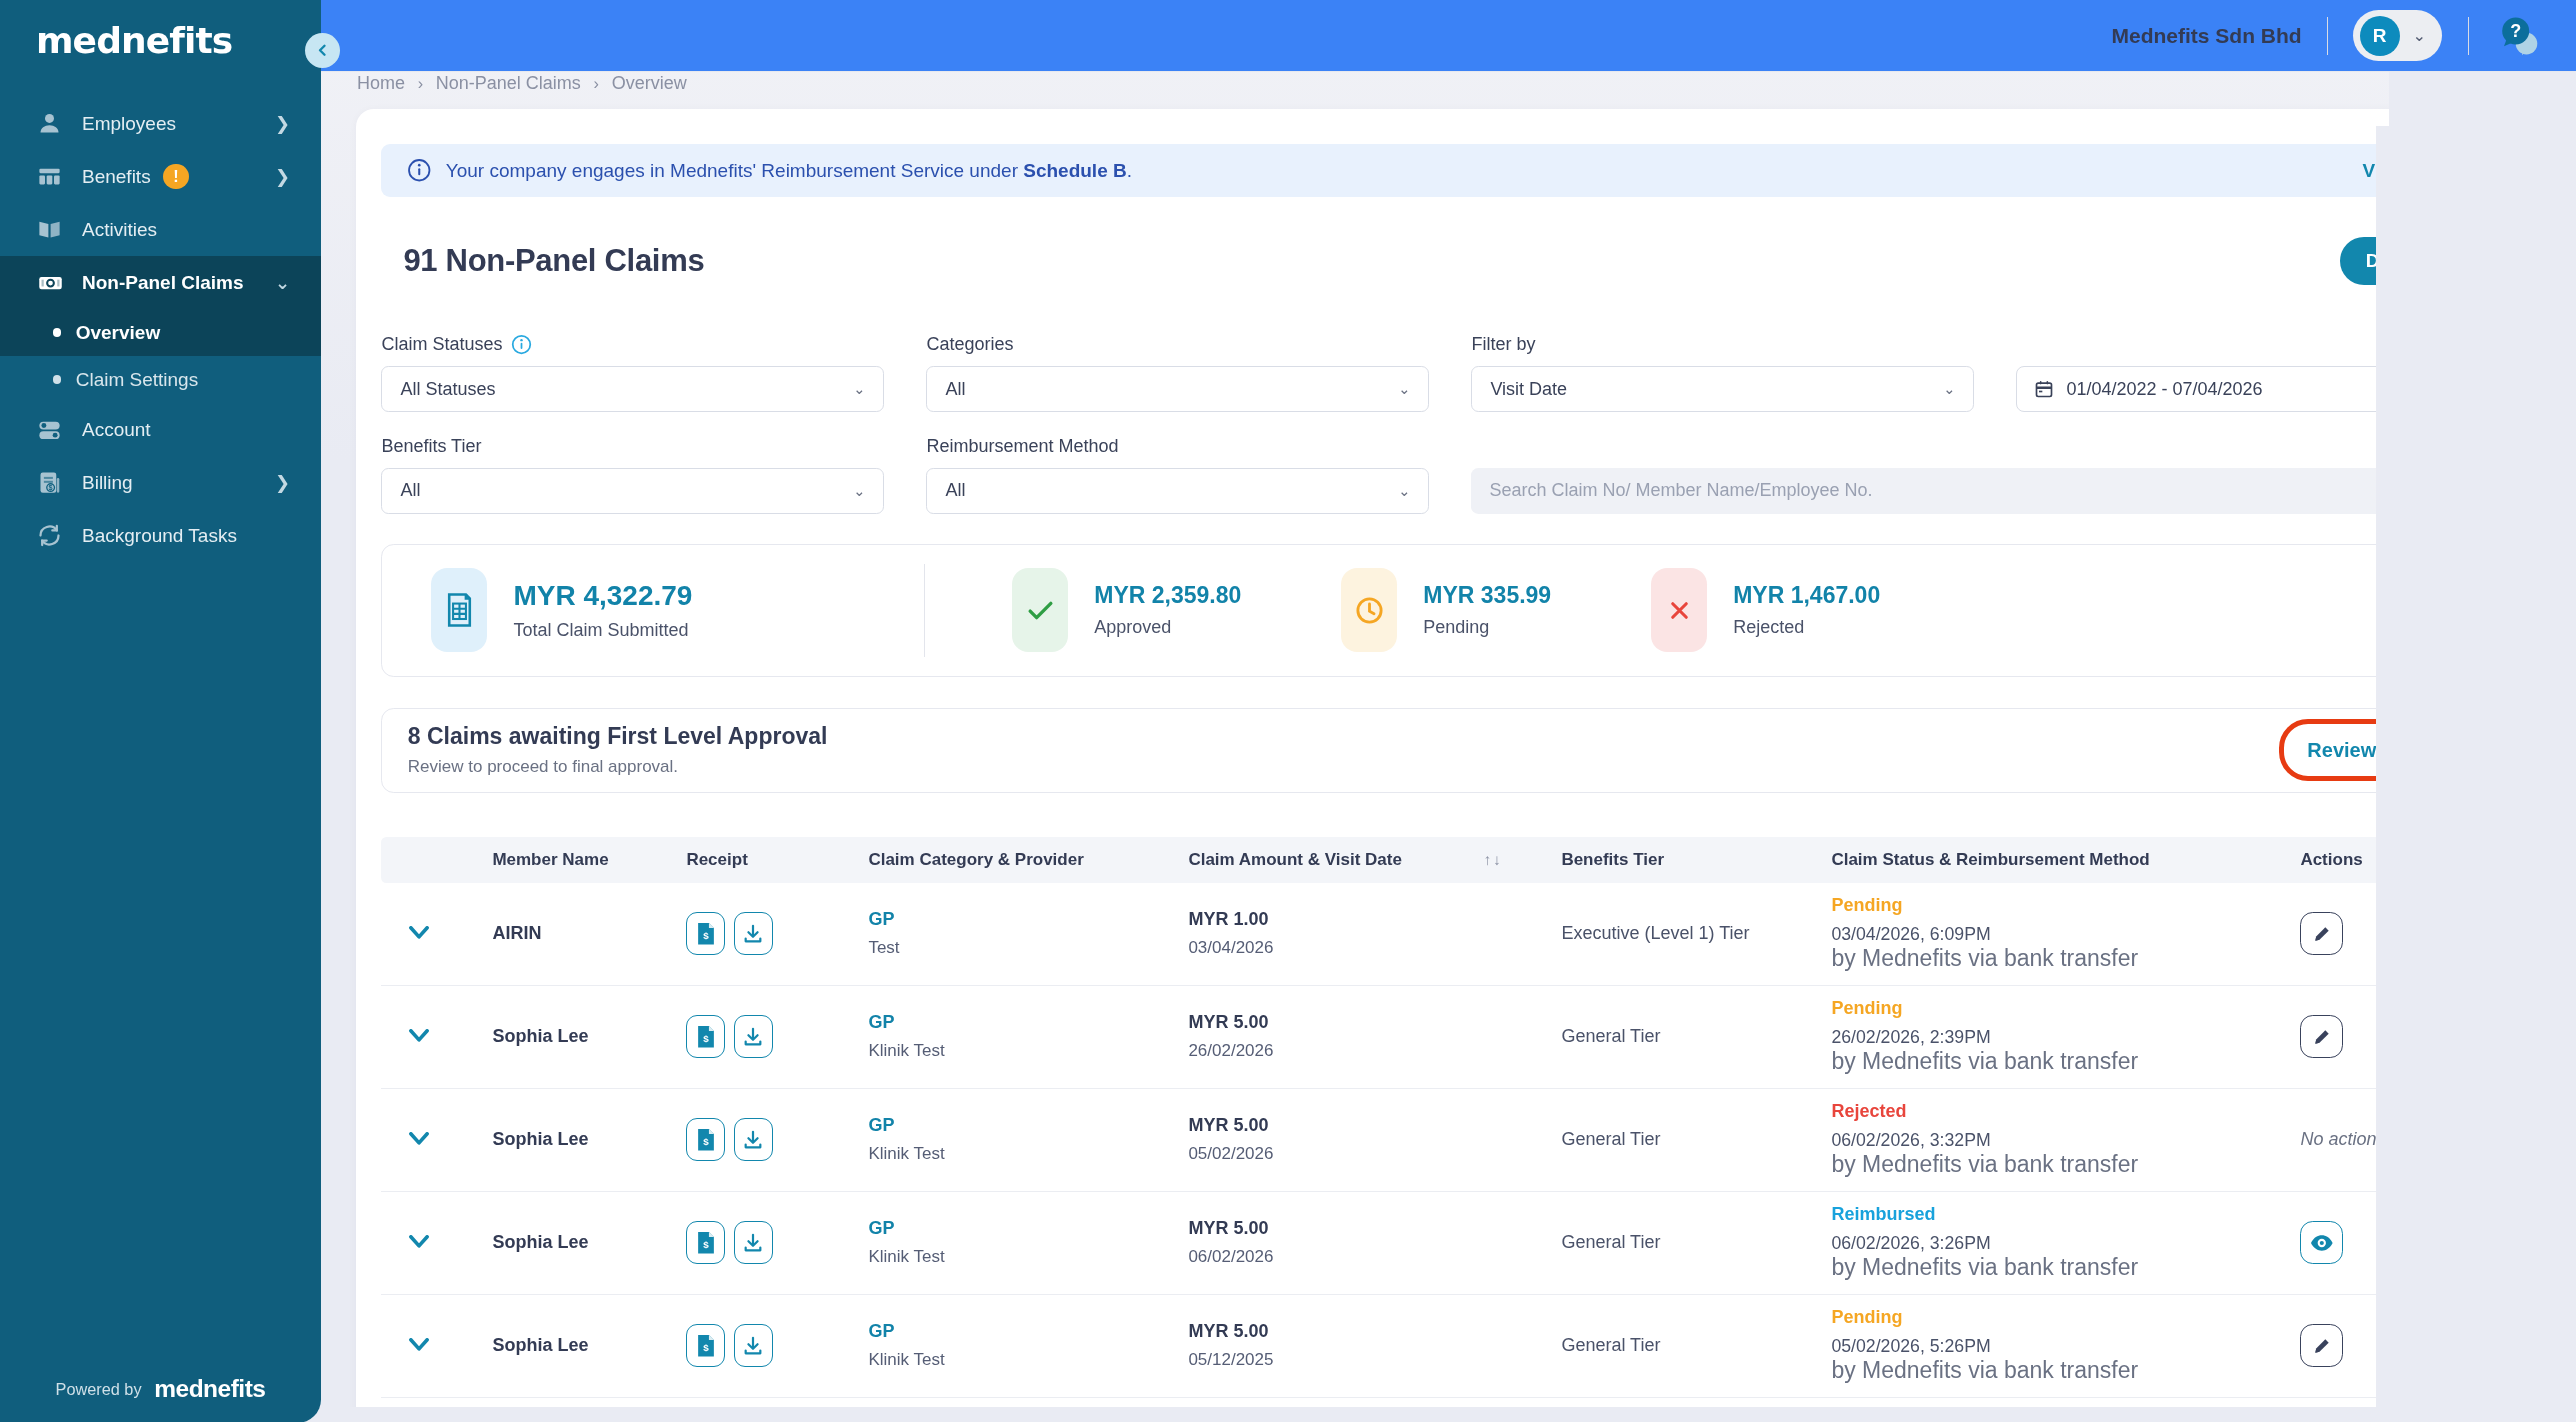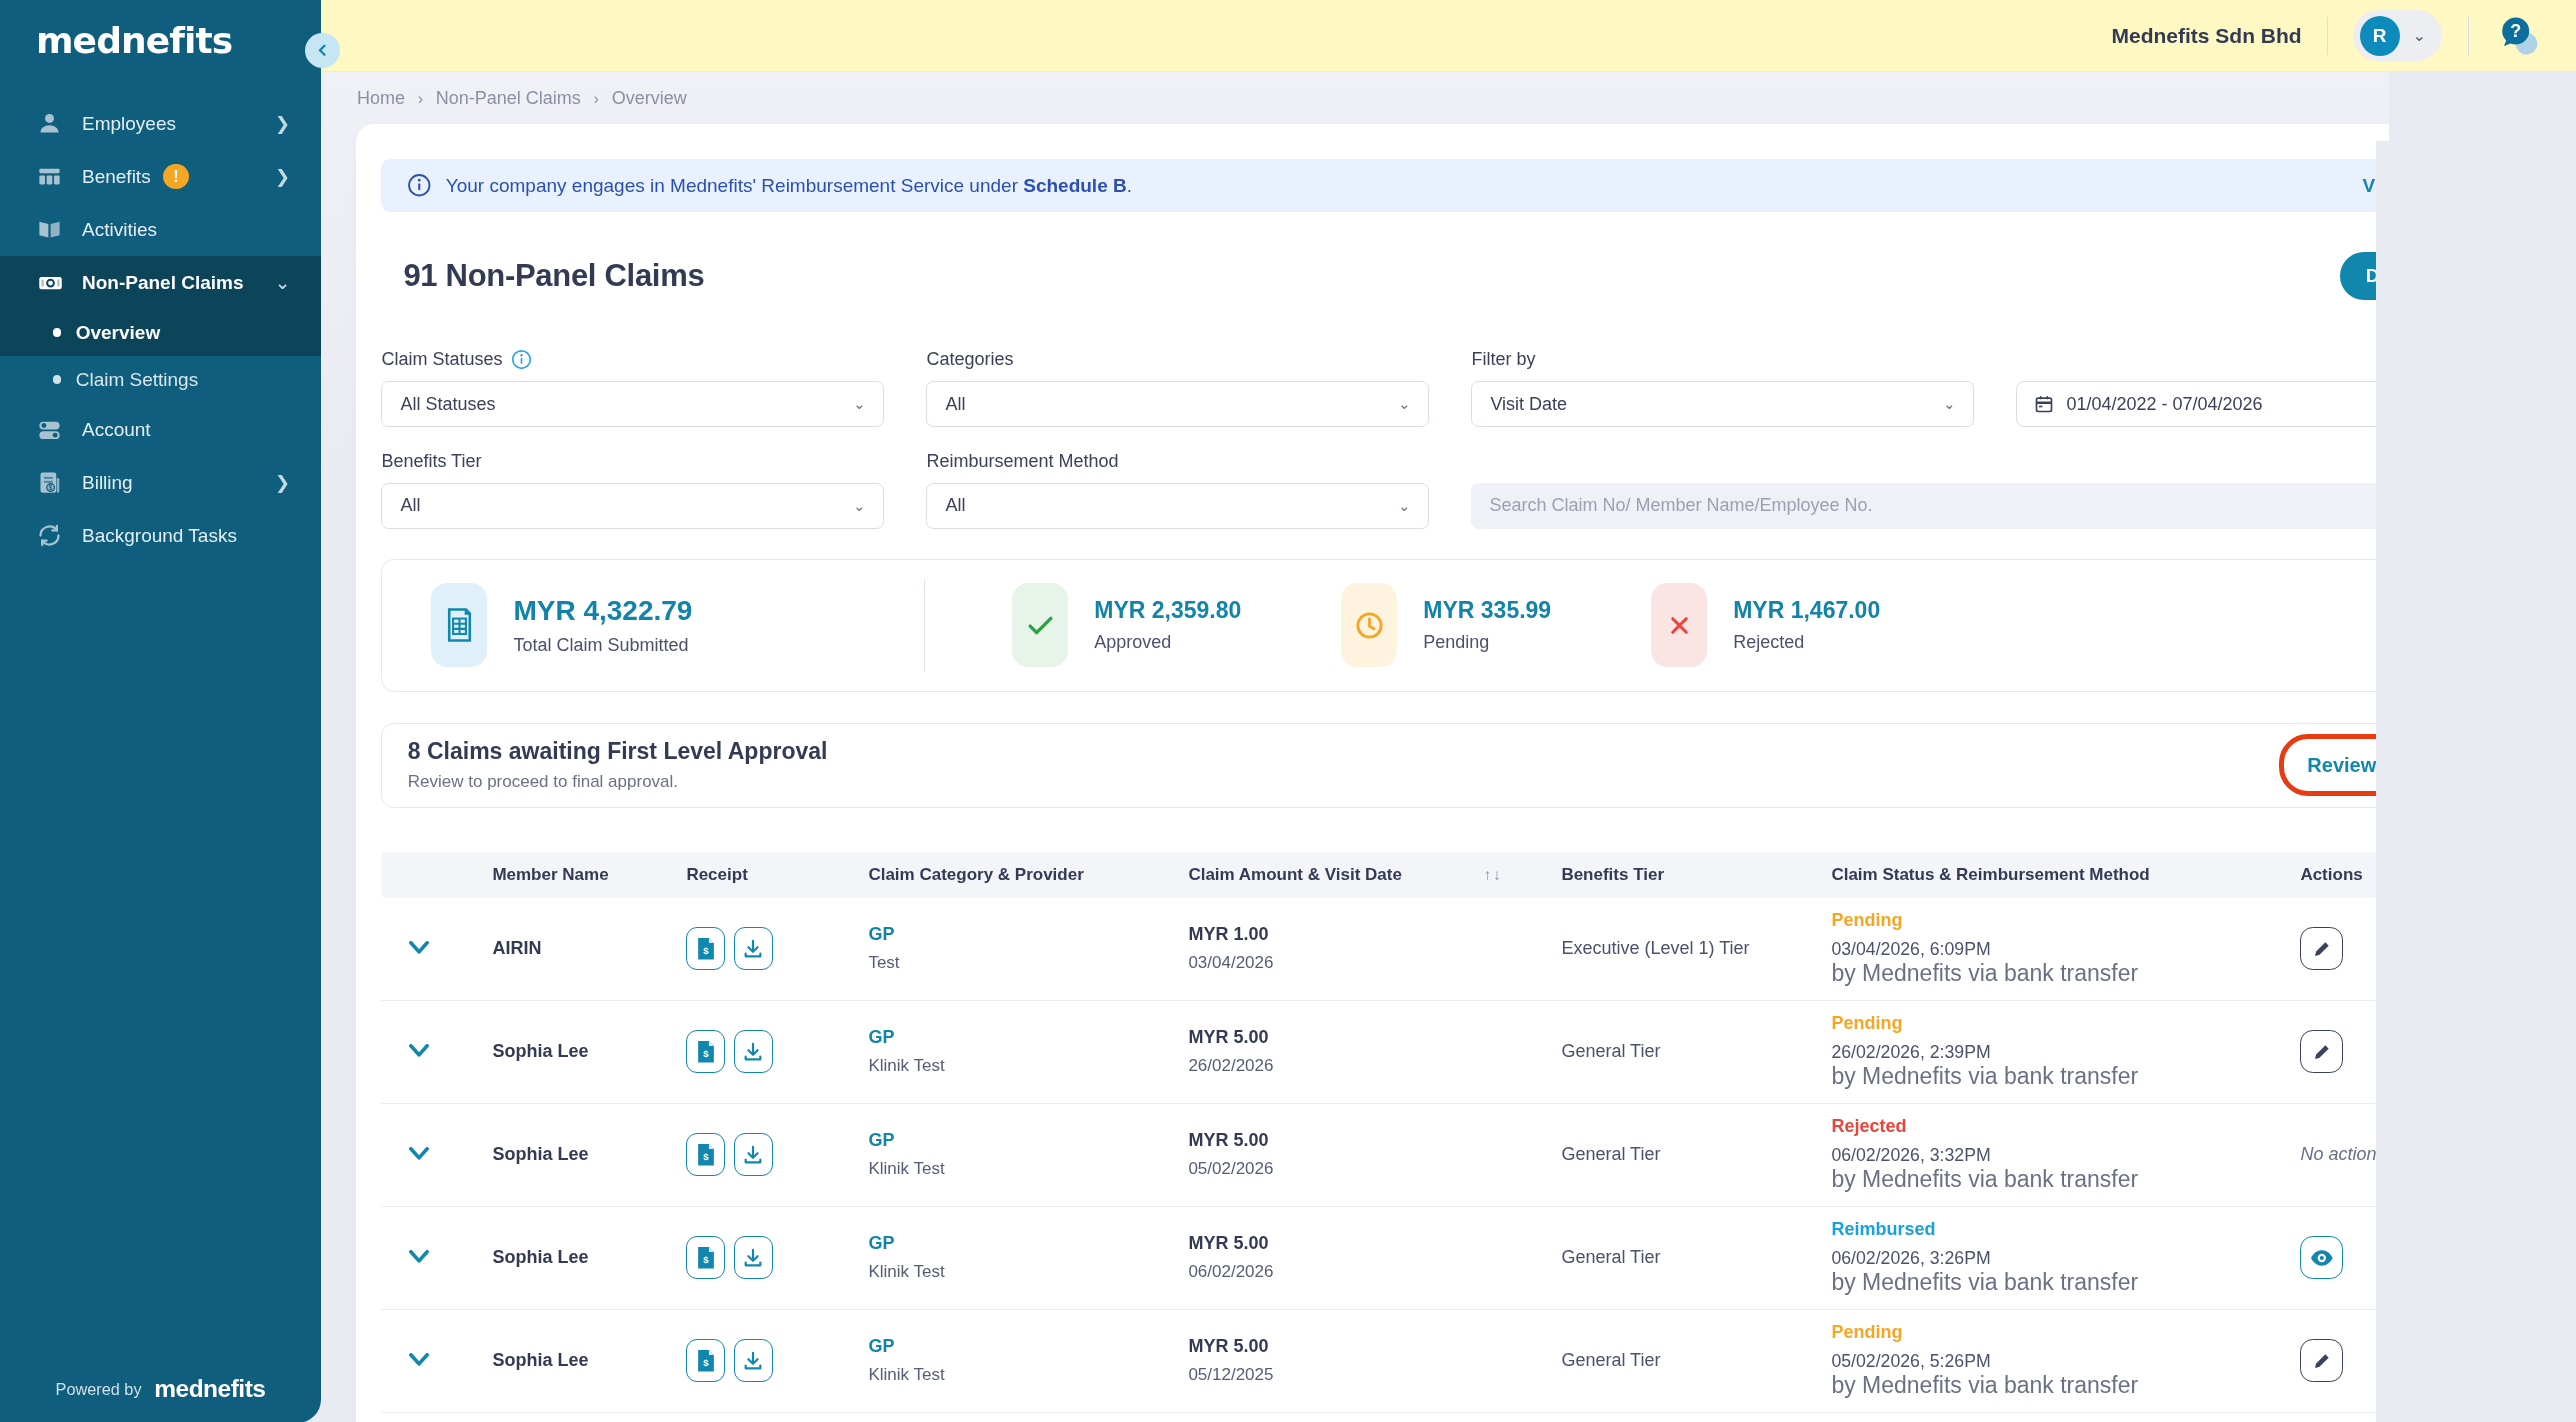--- a/index.html
+++ b/index.html
@@ -32,34 +32,34 @@
     color:#D8E6EC; font-size:19px; cursor:pointer; }
   .nav-sub .bullet { width:8.2px; height:8.2px; border-radius:50%; background:#CFE0E8; margin-right:14.5px; }
   .nav-sub.current { color:#fff; font-weight:600; }
   .nav-sub.current .bullet { background:#fff; }
   .sidebar-footer { position:absolute; bottom:20px; left:0; width:100%; display:flex;
     align-items:center; justify-content:center; gap:12.7px; }
   .powered { color:#CFE0E8; font-size:16.3px; }
   .footer-brand { color:#fff; font-size:24.5px; font-weight:700; letter-spacing:-0.5px; }
 
   
-  .topbar { position:absolute; left:321px; top:0; width:2255px; height:71px; background:#fef9c3;
+  .topbar { position:absolute; left:321px; top:0; width:2255px; height:71px; background:#3b82f6;
     display:flex; align-items:center; justify-content:flex-end; padding-right:35px;
     box-shadow:0 0.9px 0 #E6E8EF; z-index:4; }
   .company { color:#333B54; font-size:21px; font-weight:600; }
   .top-divider { width:0.9px; height:38px; background:#D9DCE5; margin:0 25.4px; }
   .avatar-pill { display:flex; align-items:center; background:#ECEEF2; border-radius:27px;
     height:51px; padding:0 16.3px 0 6.4px; gap:12.7px; cursor:pointer; }
   .avatar { width:40px; height:40px; border-radius:50%; background:#0D8BBD; color:#fff;
     font-size:19px; font-weight:700; display:flex; align-items:center; justify-content:center; }
   .pill-chev { color:#565E74; font-size:16.3px; }
   .help-btn { position:relative; width:47px; height:45px; border:none; background:transparent; cursor:pointer; }
 
   
-  .main { position:absolute; left:321px; top:70px; width:2068px; height:1352px;
+  .main { position:absolute; left:321px; top:55px; width:2068px; height:1352px;
     background:linear-gradient(180deg,#F0F1F6 0%,#E9EBF3 30%); overflow:hidden; }
   .breadcrumb { display:flex; align-items:center; gap:12.7px; padding:18px 0 0 36px;
     color:#8A90A3; font-size:18px; }
   .crumb-sep { color:#8A90A3; font-size:16.3px; }
 
   .content-card { position:absolute; left:35px; top:54px; width:2190px; height:1362px;
     background:#fff; border-radius:18px; box-shadow:0 1.8px 9px rgba(40,50,80,.04);
     padding:0 25.4px; }
 
   

